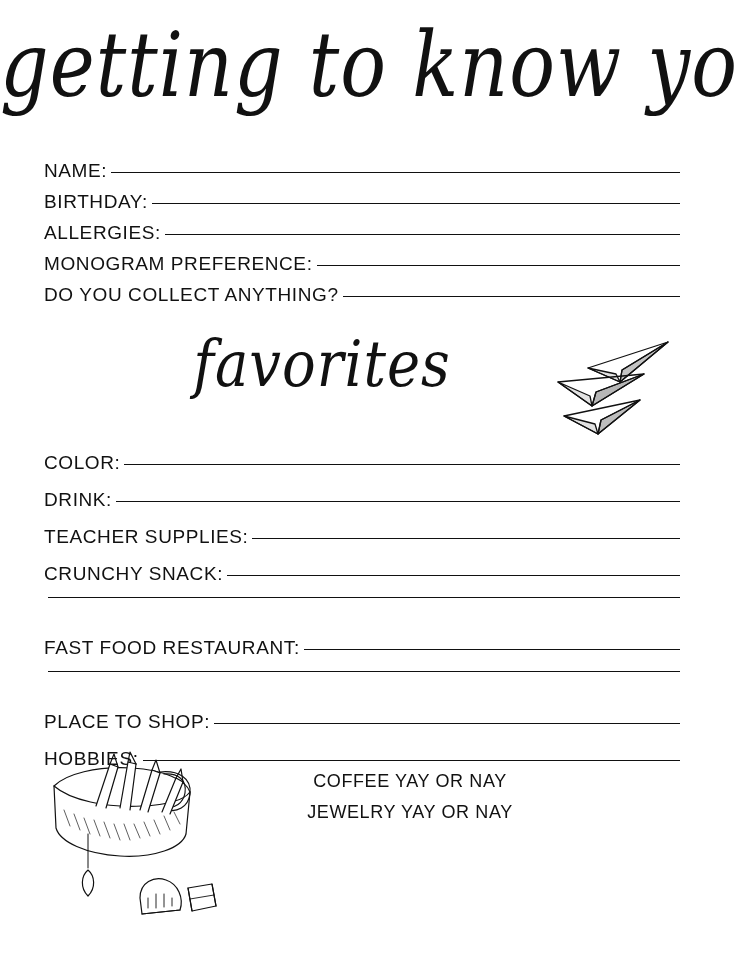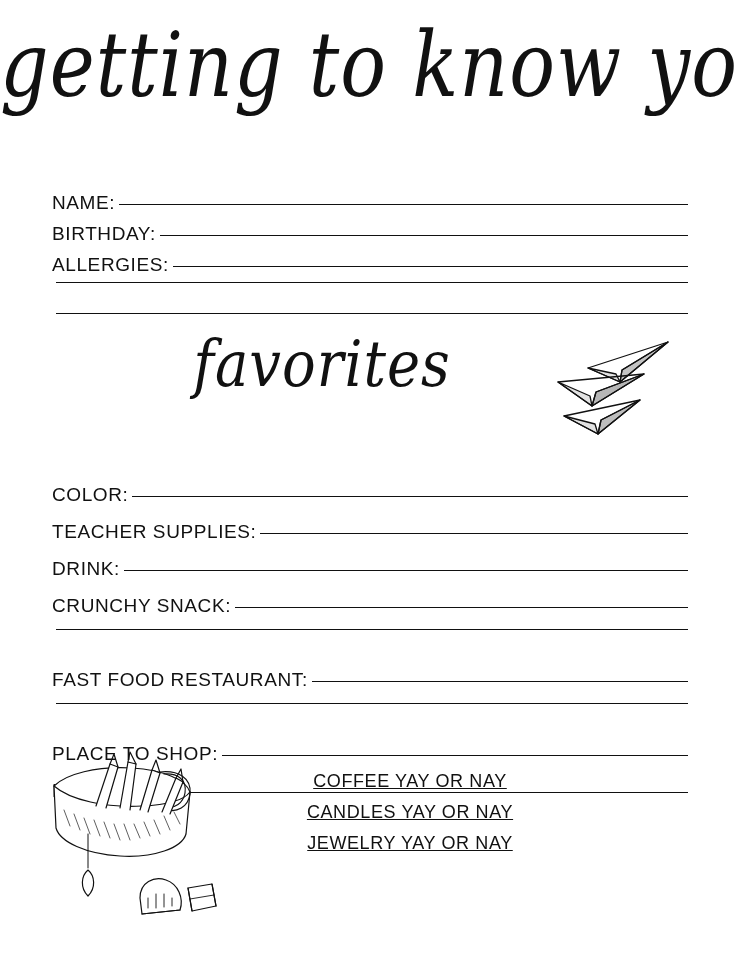--- a/index.html
+++ b/index.html
@@ -39,23 +39,22 @@
     letter-spacing: 1px;
     color: #111;
     white-space: nowrap;
     transform: scaleY(1.18);
     transform-origin: center top;
   }
 
   
   .fields {
     position: absolute;
-    left: 52px;
+    left: 44px;
     width: 636px;
-    margin-top: 32px;
   }
   .fields.top { top: 160px; }
   .fields.fav { top: 452px; }
 
   .field-row {
     display: flex;
     align-items: baseline;
     height: 31px;
   }
   .fields.fav .field-row { height: 37px; text-align: center; }
@@ -120,21 +119,20 @@
     top: 766px;
     width: 330px;
     text-align: center;
   }
   .yay-item {
     font-size: 18px;
     letter-spacing: 0.6px;
     line-height: 31px;
     color: #111;
     text-transform: uppercase;
-    text-decoration: underline;
   }
 </style>
 </head>
 <body>
 
 <div class="page">
 
   <div class="title-wrap">
     <div class="title">getting to know you</div>
   </div>
@@ -150,24 +148,26 @@
       <span class="field-label">BIRTHDAY:</span>
       <span class="field-line"></span>
     </div>
 
     <div class="field-row">
       <span class="field-label">ALLERGIES:</span>
       <span class="field-line"></span>
     </div>
 
     <div class="field-row">
-      <span class="field-line"></span>
-    </div>
-
-    <div class="field-row">
+      <span class="field-label">MONOGRAM PREFERENCE:</span>
+      <span class="field-line"></span>
+    </div>
+
+    <div class="field-row">
+      <span class="field-label">DO YOU COLLECT ANYTHING?</span>
       <span class="field-line"></span>
     </div>
 
   </div>
 
   <div class="fav-heading-wrap">
     <span class="fav-heading">favorites</span>
   </div>
 
   <div class="planes">
@@ -191,26 +191,26 @@
   </div>
 
   <div class="fields fav">
 
     <div class="field-row">
       <span class="field-label">COLOR:</span>
       <span class="field-line"></span>
     </div>
 
     <div class="field-row">
+      <span class="field-label">DRINK:</span>
+      <span class="field-line"></span>
+    </div>
+
+    <div class="field-row">
       <span class="field-label">TEACHER SUPPLIES:</span>
-      <span class="field-line"></span>
-    </div>
-
-    <div class="field-row">
-      <span class="field-label">DRINK:</span>
       <span class="field-line"></span>
     </div>
 
     <div class="field-row">
       <span class="field-label">CRUNCHY SNACK:</span>
       <span class="field-line"></span>
     </div>
 
     <div class="field-row">
       <span class="field-line"></span>
@@ -265,17 +265,16 @@
       <path d="M112 160 L112 150 M120 160 L120 146 M128 159 L128 146 M136 158 L136 150" stroke-width="0.9"></path>
 
       <path d="M152 140 L176 136 L180 158 L156 163 Z" fill="#fff"></path>
       <path d="M152 140 L156 163 M176 136 L180 158"></path>
       <path d="M154 151 L178 147" stroke-width="0.9"></path>
     </svg>
   </div>
 
   <div class="yay-list">
     <div class="yay-item">COFFEE YAY OR NAY</div>
-    <div class="yay-item">CANDLES YAY OR NAY</div>
     <div class="yay-item">JEWELRY YAY OR NAY</div>
   </div>
 
 </div>
 
 </body></html>

